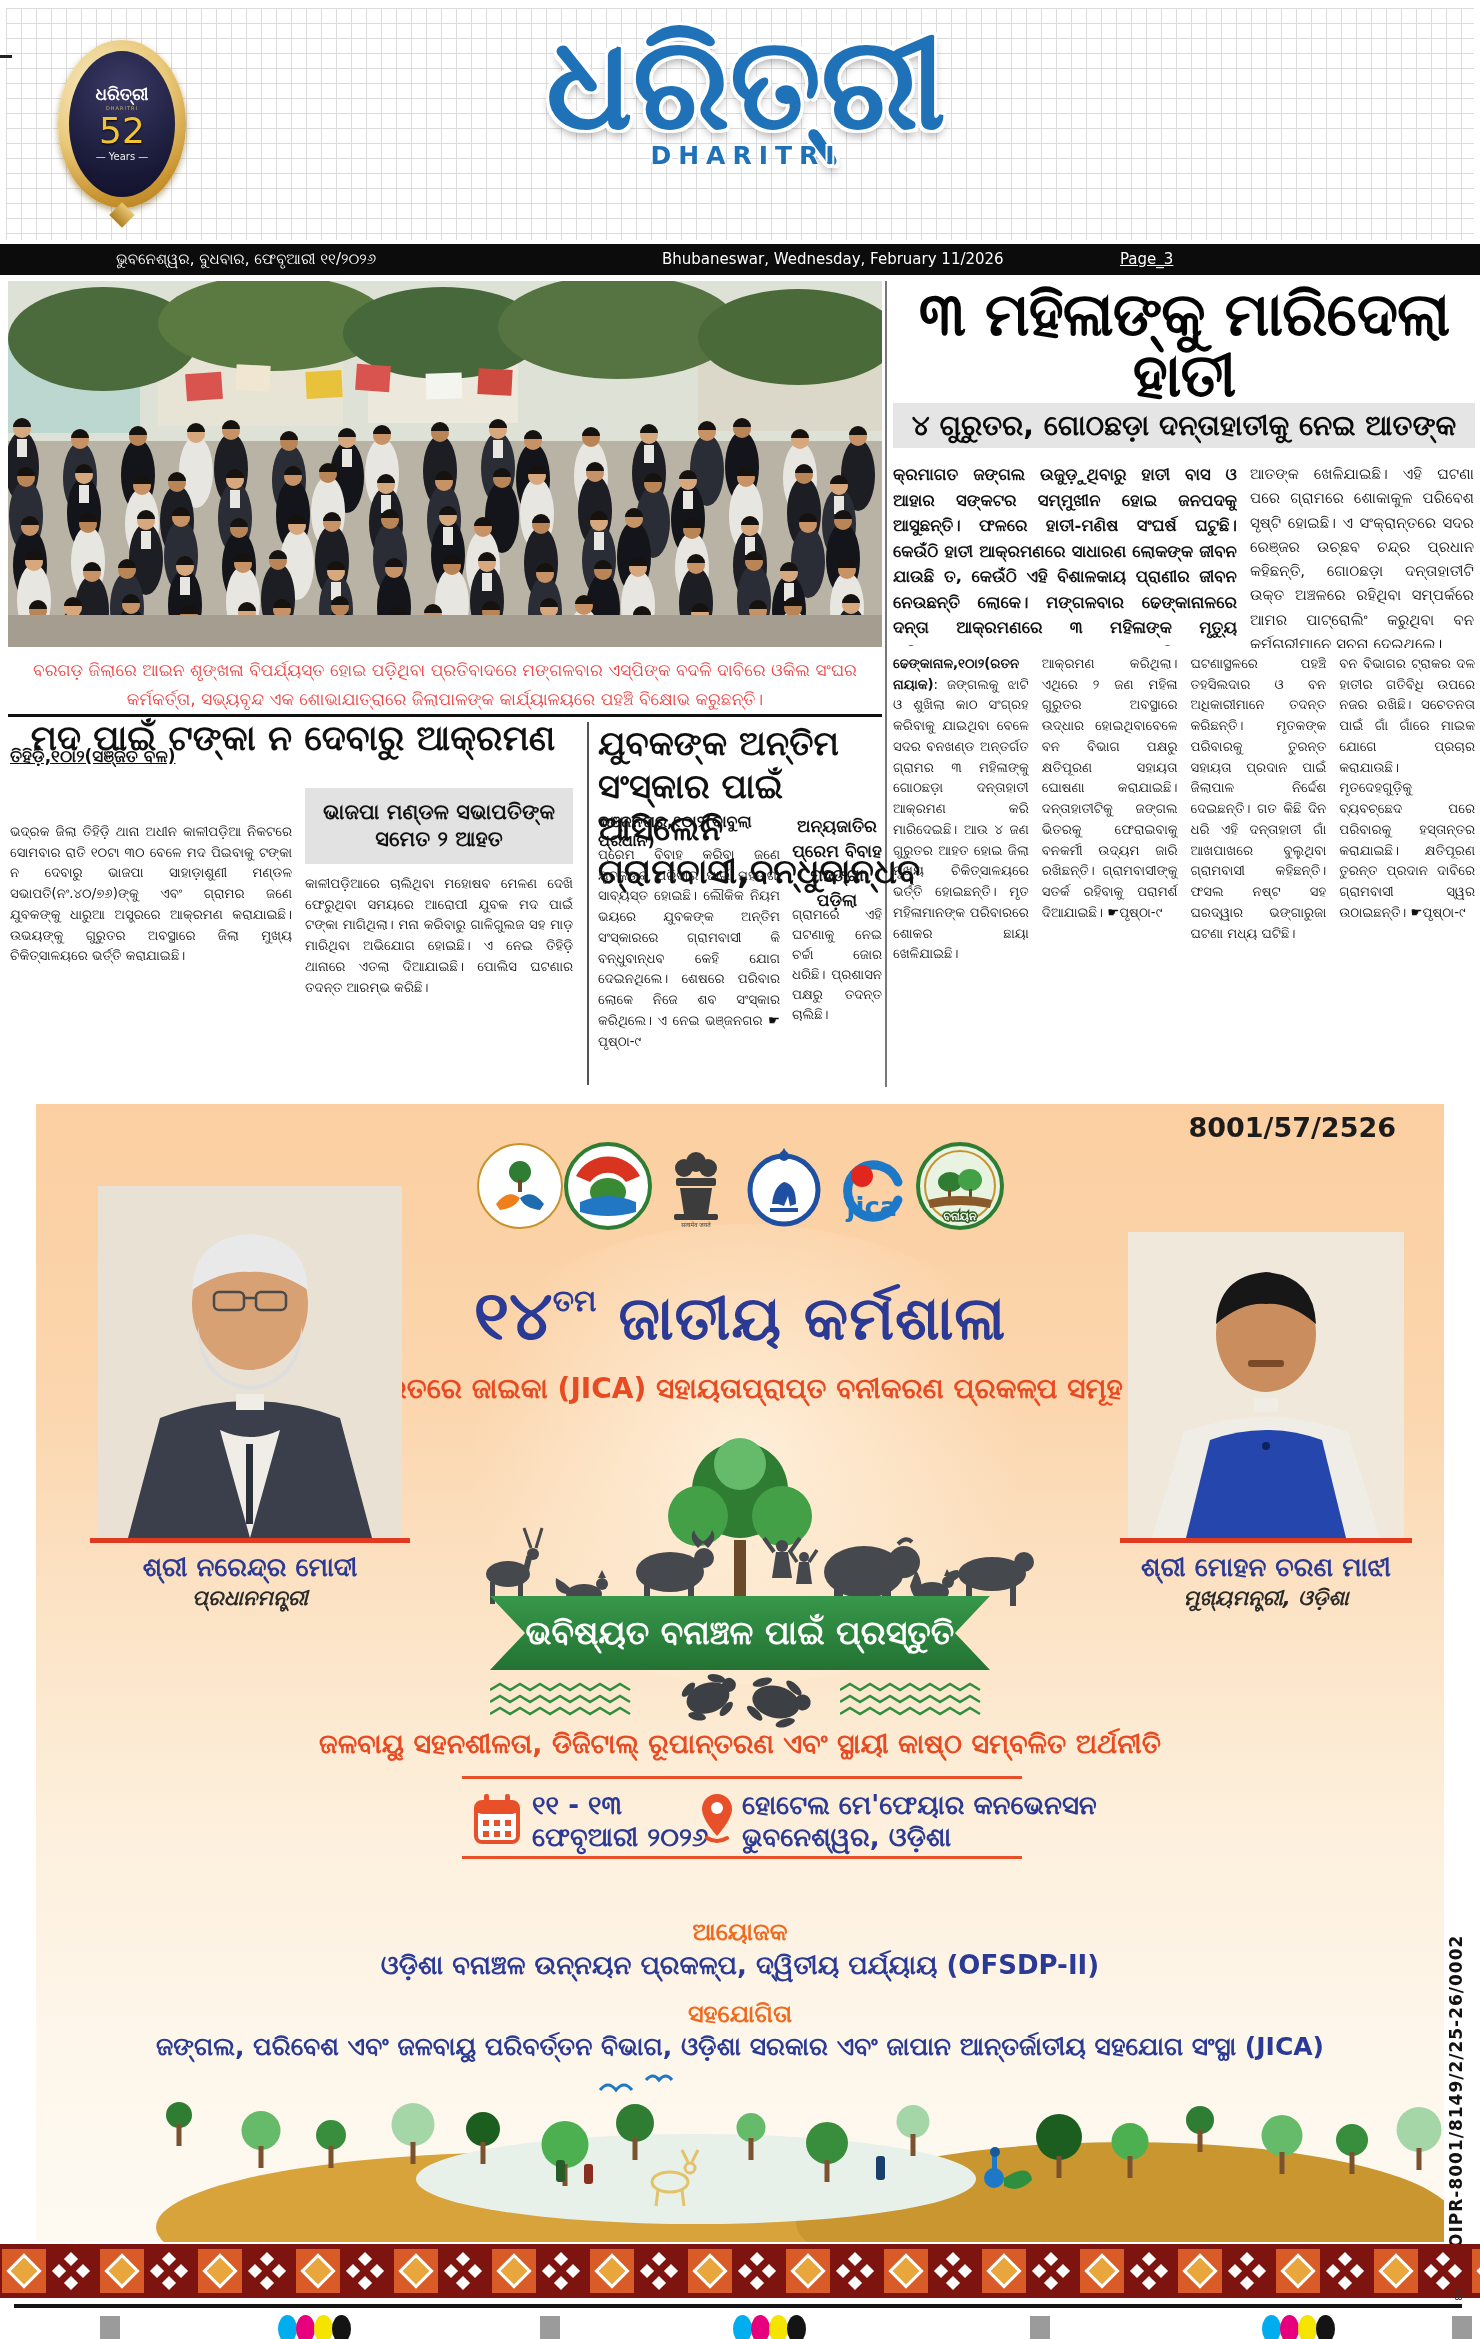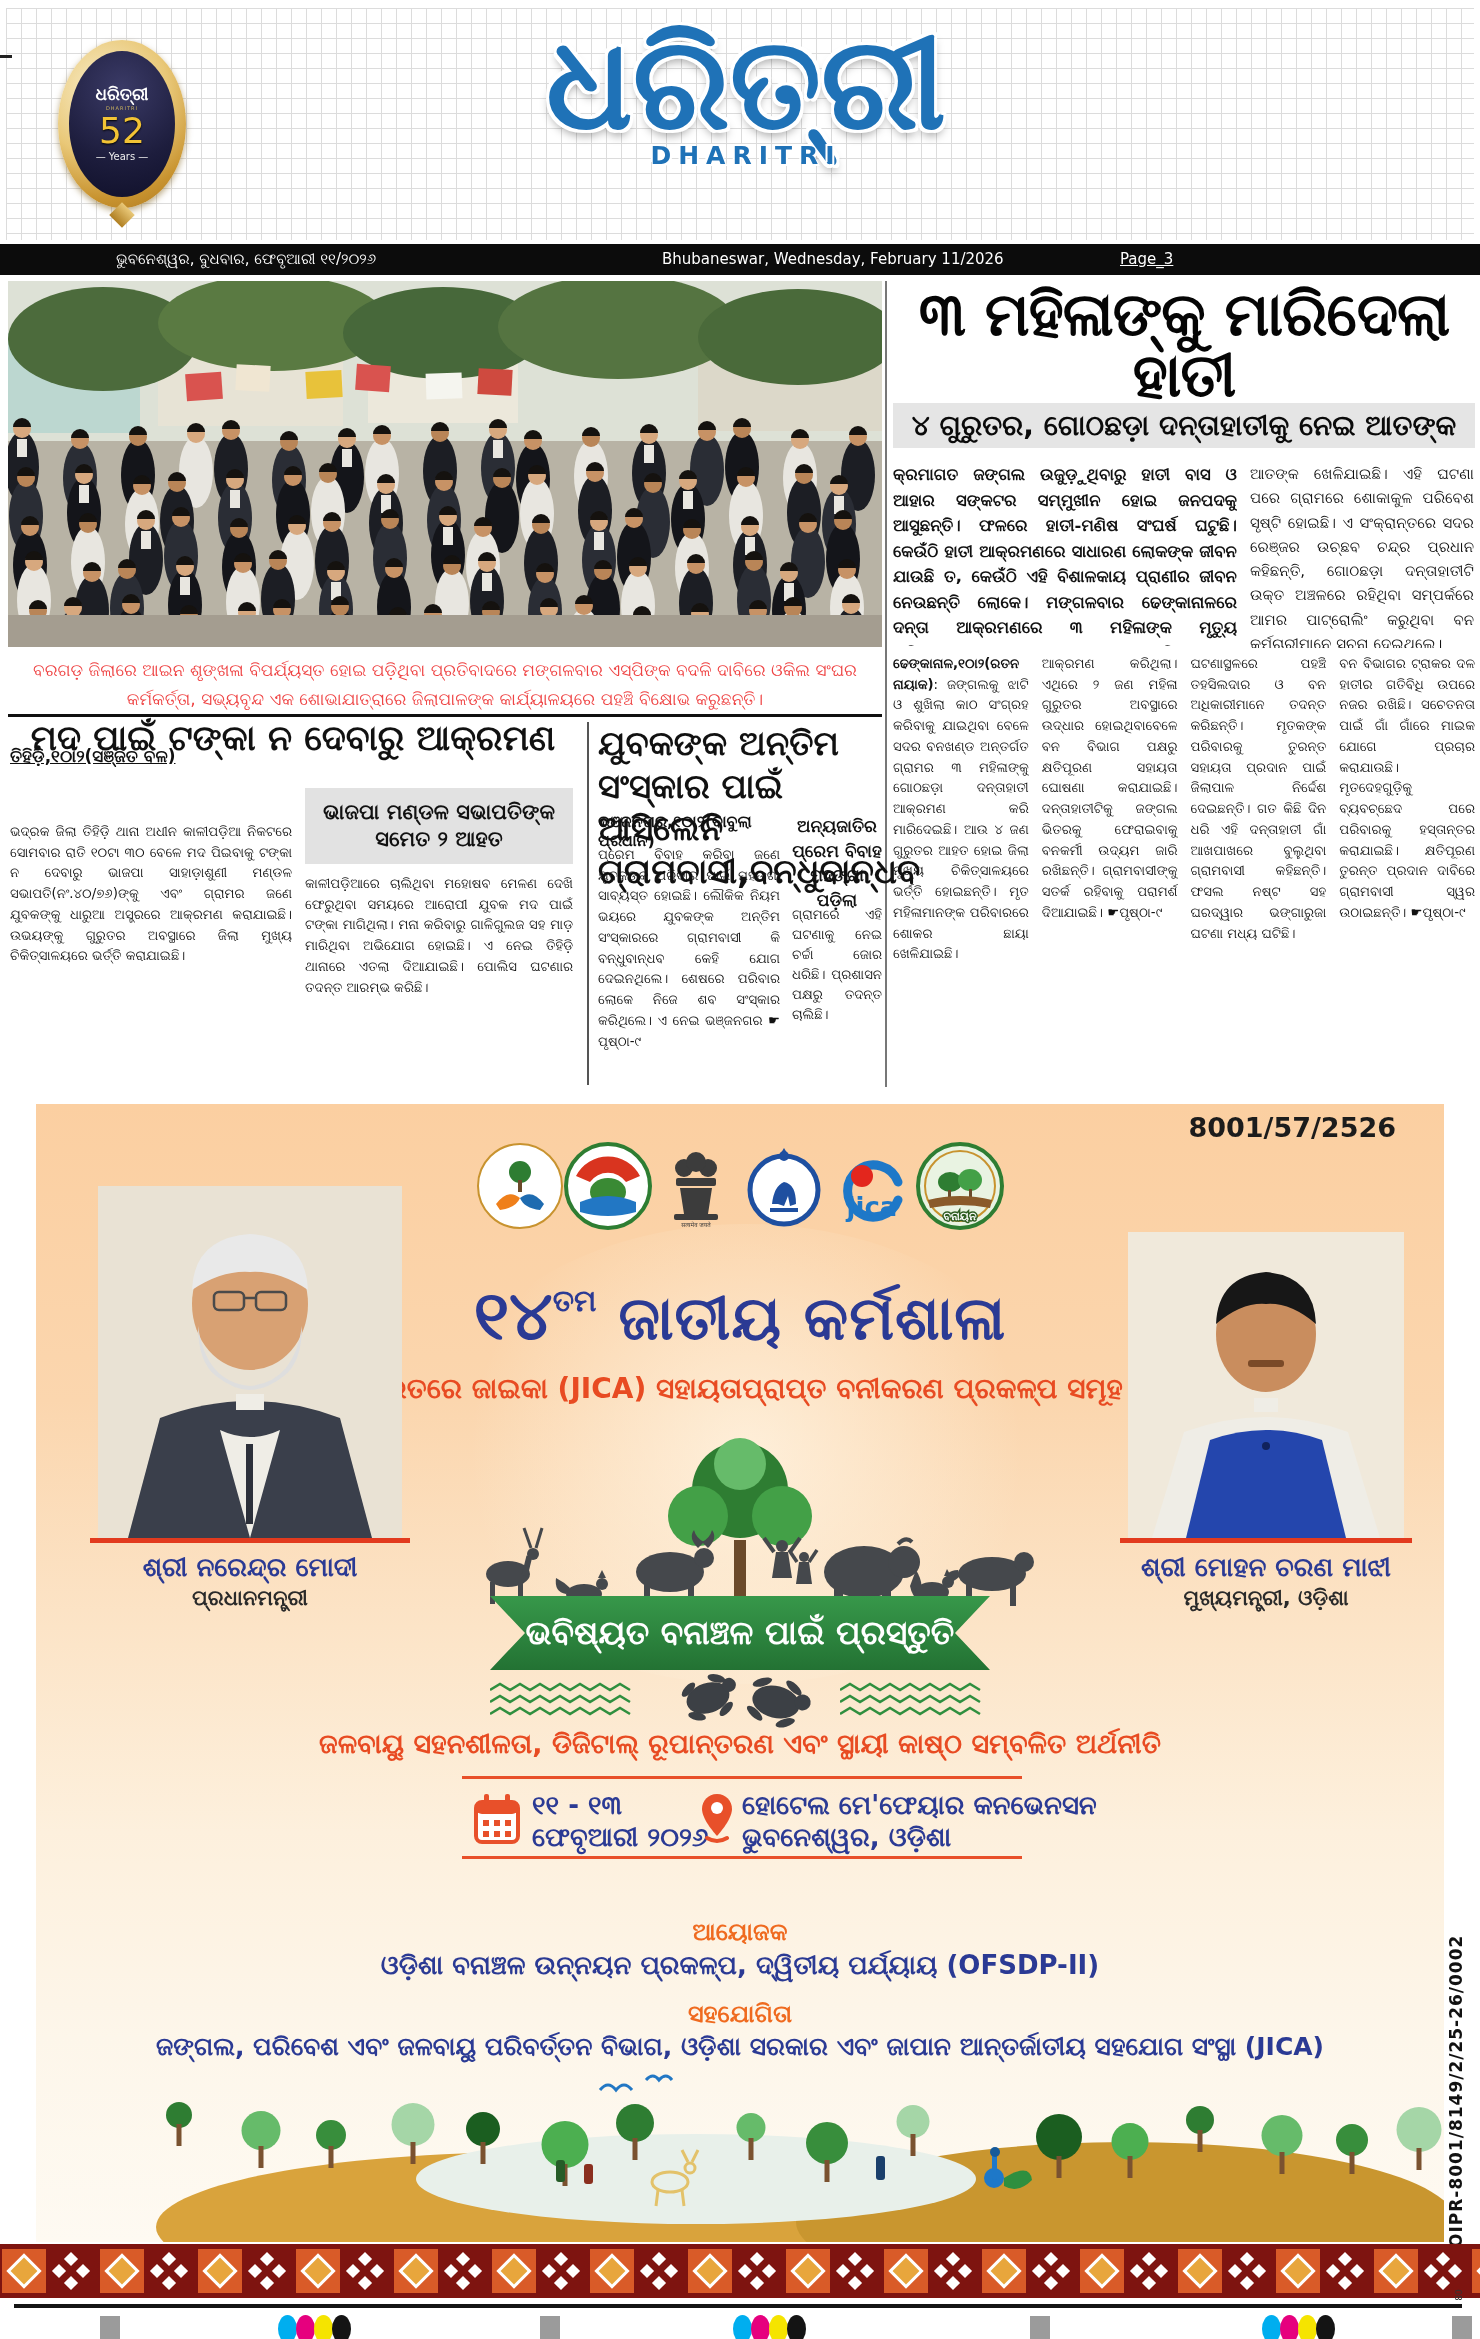--- a/index.html
+++ b/index.html
@@ -74,21 +74,21 @@
   #ad-ref{right:48px;top:8px;font-size:27px;font-weight:bold;color:#1c1c1c;}
   #ad-logos{left:0;top:38px;width:1408px;display:flex;justify-content:center;}
   .logo{width:88px;height:88px;position:relative;}
   #ad-title{left:0;top:172px;width:1408px;text-align:center;color:#2b3a94;font-weight:bold;}
   #ad-title .n{font-size:68px;}
   #ad-title .sup{font-size:30px;vertical-align:28px;}
   #ad-title .t{font-size:60px;letter-spacing:1px;}
   #ad-subtitle{left:0;top:268px;width:1408px;text-align:center;font-size:28px;font-weight:bold;color:#e84b22;}
   
   .person-name{position:absolute;text-align:center;font-weight:bold;color:#2b3a94;font-size:26px;}
-  .person-title{position:absolute;text-align:center;font-weight:bold;color:#2a2a2a;font-size:21px;}
+  .person-title{position:absolute;text-align:center;font-weight:bold;color:#2a2a2a;font-size:21px;font-style:italic;}
   #modi-fig{left:62px;top:82px;width:304px;height:352px;background:linear-gradient(#ece5d8,#ddd3c2);overflow:hidden;}
   #modi-line{left:54px;top:434px;width:320px;height:5px;background:#e23a1e;}
   #modi-name{left:54px;top:448px;width:320px;}
   #modi-title{left:54px;top:482px;width:320px;}
   #cm-fig{left:1092px;top:128px;width:276px;height:306px;background:linear-gradient(#f3ede2,#e4dac9);overflow:hidden;}
   #cm-line{left:1084px;top:434px;width:292px;height:5px;background:#e23a1e;}
   #cm-name{left:1084px;top:448px;width:292px;}
   #cm-title{left:1084px;top:482px;width:292px;}
   
   #center-art{left:404px;top:316px;width:600px;height:320px;}

